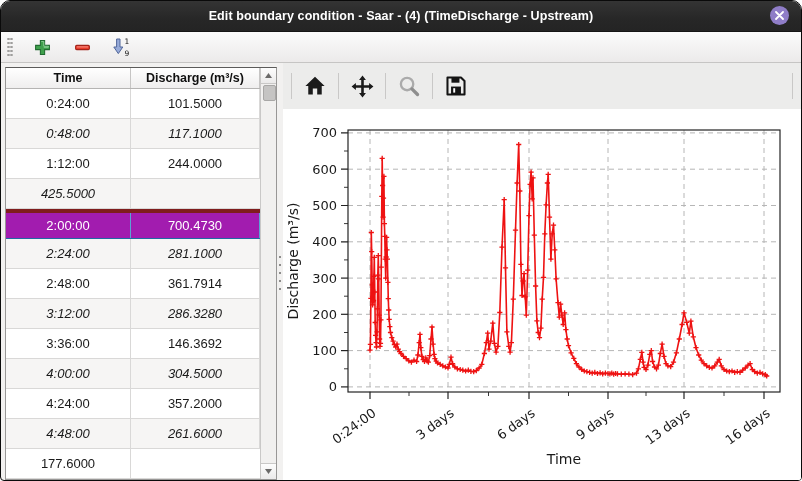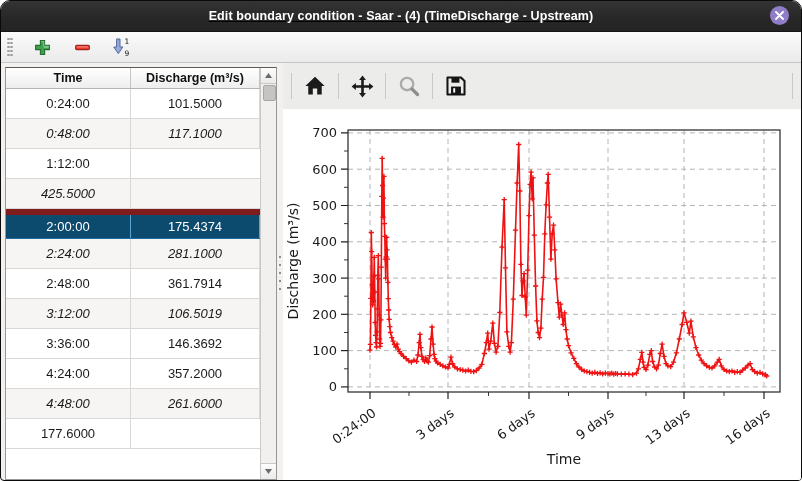--- a/index.html
+++ b/index.html
@@ -1,20 +1,20 @@
 <!DOCTYPE html>
 <html><head>
 <meta charset="utf-8">
 <style>
   html,body{margin:0;padding:0;background:#ffffff;font-family:"Liberation Sans",sans-serif;}
   .window{position:relative;width:800px;height:479px;margin:0;background:#f2f1f0;
           border:1px solid #0a0a0a;border-radius:10px 10px 4px 4px;overflow:hidden;}
   
   .titlebar{position:relative;height:30px;background:linear-gradient(#343434,#272727 60%,#242424);
-            display:flex;align-items:center;justify-content:center;border-bottom:1px solid #161616;text-decoration:underline;}
+            display:flex;align-items:center;justify-content:center;border-bottom:1px solid #161616;}
   .titlebar .title{color:#ffffff;font-size:12.5px;font-weight:bold;letter-spacing:.1px;}
   .close-btn{position:absolute;right:12px;top:5px;width:19px;height:19px;border-radius:50%;
              background:#8f7dc7;display:flex;align-items:center;justify-content:center;cursor:pointer;}
   .close-btn svg{display:block;}
   
   .toolbar{height:30px;background:linear-gradient(#fbfbfb,#eceaea);border-bottom:1px solid #c6c5c4;
            display:flex;align-items:center;gap:14px;padding:0 6px;}
   .grip{width:6px;height:20px;margin-right:2px;
         background:radial-gradient(circle,#9f9e9d 1px,transparent 1.4px) 0 0/3px 4px repeat;}
   .tb-btn{width:26px;height:24px;border:none;background:transparent;display:flex;align-items:center;
@@ -26,21 +26,21 @@
   .cells{width:254px;display:flex;flex-direction:column;}
   .thead{display:grid;grid-template-columns:125px 129px;height:20px;
          background:linear-gradient(#ffffff,#efeeee);border-bottom:1px solid #b5b4b3;}
   .th{display:flex;align-items:center;justify-content:center;font-size:12.5px;font-weight:bold;
       color:#111;border-right:1px solid #c6c5c4;}
   .tr{display:grid;grid-template-columns:125px 129px;height:30px;box-sizing:border-box;
       border-bottom:1px solid #d9d8d7;background:#ffffff;}
   .tr.alt{background:#f6f5f4;font-style:italic;}
   .td{display:flex;align-items:center;justify-content:center;font-size:13px;color:#1a1a1a;
       border-right:1px solid #d9d8d7;}
-  .tr.selected{background:#0c4a6e;border-top:6px solid #7f1d1d;border-bottom:1px solid #1f6ba3;}
+  .tr.selected{background:#a21caf;border-top:4px solid #7f1d1d;border-bottom:1px solid #1f6ba3;}
   .tr.selected .td{color:#ffffff;border-right-color:#5aa3d4;}
   
   .vscroll{width:15px;border-left:1px solid #c9c8c7;background:#f1f0ef;position:relative;}
   .sb-btn{position:absolute;left:0;width:15px;height:15px;background:linear-gradient(#fdfdfd,#ebeaea);
           border-bottom:1px solid #c9c8c7;display:flex;align-items:center;justify-content:center;cursor:pointer;}
   .sb-btn.down{bottom:0;border-bottom:none;border-top:1px solid #c9c8c7;}
   .sb-thumb{position:absolute;left:2px;top:17px;width:11px;height:14px;background:#c5c4c3;
             border:1px solid #a8a7a6;border-radius:2px;}
   
   .splitter{width:6px;display:flex;align-items:center;justify-content:center;cursor:col-resize;}
@@ -104,43 +104,48 @@
             <div class="tr">
               <div class="td">0:24:00</div>
               <div class="td">101.5000</div>
             </div>
             <div class="tr alt">
               <div class="td">0:48:00</div>
               <div class="td">117.1000</div>
             </div>
             <div class="tr">
               <div class="td">1:12:00</div>
+              <div class="td">244.0000</div>
             </div>
             <div class="tr alt">
               <div class="td">425.5000</div>
             </div>
             <div class="tr selected">
               <div class="td">2:00:00</div>
-              <div class="td">175.4374</div>
+              <div class="td">700.4730</div>
             </div>
             <div class="tr alt">
               <div class="td">2:24:00</div>
               <div class="td">281.1000</div>
             </div>
             <div class="tr">
               <div class="td">2:48:00</div>
               <div class="td">361.7914</div>
             </div>
             <div class="tr alt">
               <div class="td">3:12:00</div>
-              <div class="td">106.5019</div>
+              <div class="td">286.3280</div>
             </div>
             <div class="tr">
               <div class="td">3:36:00</div>
               <div class="td">146.3692</div>
+            </div>
+            <div class="tr alt">
+              <div class="td">4:00:00</div>
+              <div class="td">304.5000</div>
             </div>
             <div class="tr">
               <div class="td">4:24:00</div>
               <div class="td">357.2000</div>
             </div>
             <div class="tr alt">
               <div class="td">4:48:00</div>
               <div class="td">261.6000</div>
             </div>
             <div class="tr">

